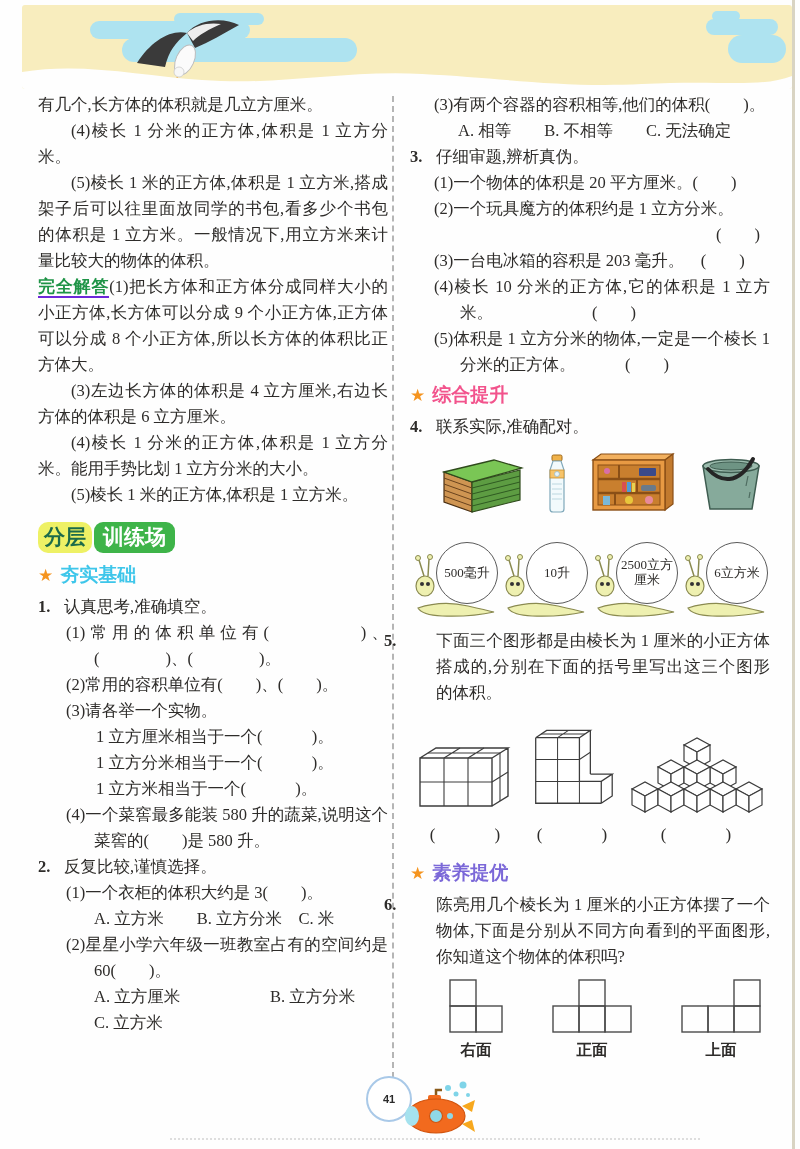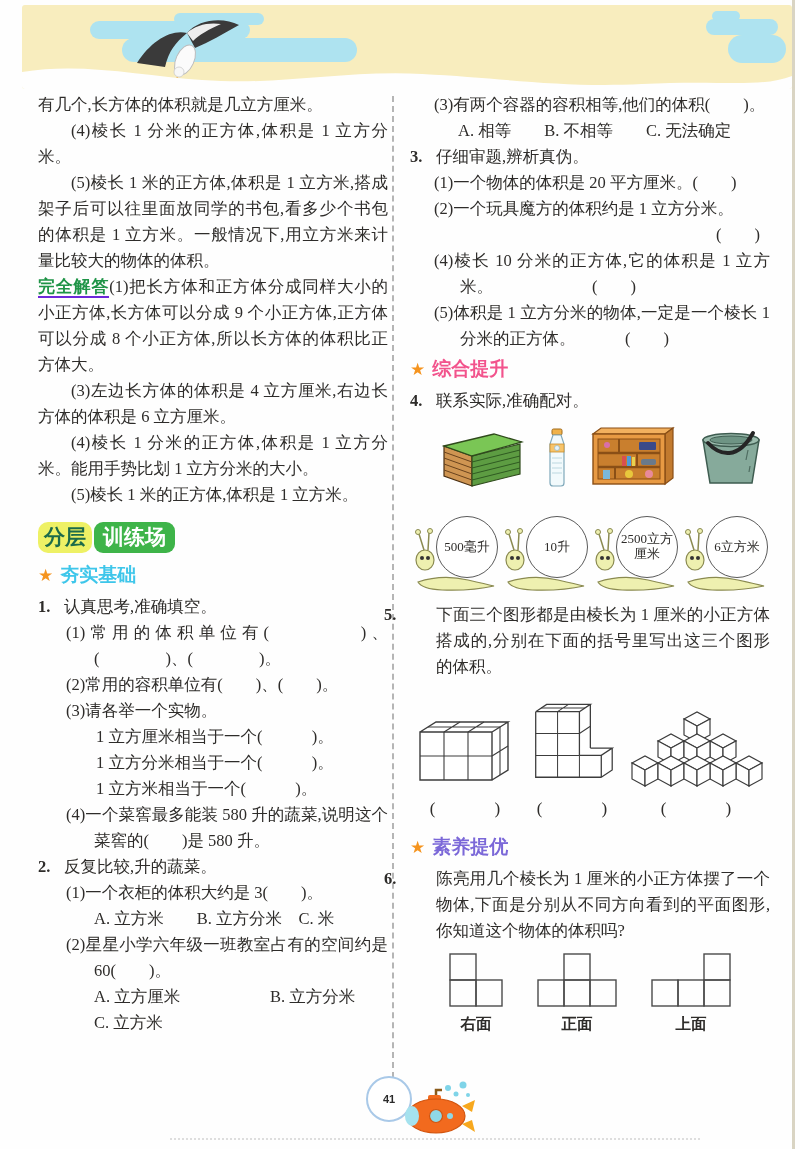--- a/index.html
+++ b/index.html
@@ -53,21 +53,21 @@
   .snail{position:relative;width:86px;height:76px;}
   .snail svg{position:absolute;left:0;bottom:0;}
   .snail-bubble{position:absolute;right:0;top:0;width:58px;height:58px;border:1.5px solid #5a5a5a;border-radius:50%;
                 background:#fff;display:flex;align-items:center;justify-content:center;text-align:center;
                 font-size:13px;line-height:1.15;padding:1px;}
   
   .fig-row{display:flex;align-items:flex-end;justify-content:space-between;margin-top:8px;padding:0 6px;}
   .fig{display:flex;flex-direction:column;align-items:center;}
   .fig-paren{font-size:17px;margin-top:6px;letter-spacing:2px;}
   
-  .view-row{display:flex;align-items:flex-end;gap:32px;padding-left:38px;margin-top:8px;}
+  .view-row{display:flex;align-items:flex-end;gap:47px;padding-left:38px;margin-top:8px;}
   .view{display:flex;flex-direction:column;align-items:center;}
   .view-label{font-weight:bold;font-size:15.5px;margin-top:3px;}
   
   .page-circle{position:absolute;left:366px;top:1076px;width:42px;height:42px;border:2px solid #a9c9e8;border-radius:50%;
                background:#fff;display:flex;align-items:center;justify-content:center;
                font-family:"Liberation Sans","DejaVu Sans",sans-serif;font-weight:bold;font-size:11px;color:#2a2a2a;}
   .submarine{position:absolute;left:396px;top:1080px;}
   .bottom-dots{position:absolute;left:170px;top:1138px;width:530px;border-top:2px dotted #c9c9c9;opacity:.6;}
 </style>
 </head>
@@ -123,41 +123,42 @@
       <div class="q-item hang">(1)常用的体积单位有(　　　　)、(　　　　)、(　　　　)。</div>
       <div class="q-item">(2)常用的容积单位有(　　)、(　　)。</div>
       <div class="q-item">(3)请各举一个实物。</div>
       <div class="sub">1 立方厘米相当于一个(　　　)。</div>
       <div class="sub">1 立方分米相当于一个(　　　)。</div>
       <div class="sub">1 立方米相当于一个(　　　)。</div>
       <div class="q-item hang">(4)一个菜窖最多能装 580 升的蔬菜,说明这个菜窖的(　　)是 580 升。</div>
     </div>
 
     <div class="q">
-      <div class="q-title"><span class="q-num">2.</span><span>反复比较,升的蔬菜。</span></div>
+      <div class="q-title"><span class="q-num">2.</span><span>反复比较,谨慎选择。</span></div>
       <div class="q-item">(1)一个衣柜的体积大约是 3(　　)。</div>
       <div class="opts">A. 立方米　　B. 立方分米　C. 米</div>
       <div class="q-item hang">(2)星星小学六年级一班教室占有的空间约是 60(　　)。</div>
       <div class="opts-split">
         <span>A. 立方厘米</span>
         <span>B. 立方分米</span>
       </div>
       <div class="opts">C. 立方米</div>
     </div>
   </div>
 
   <div class="col col-right">
     <div class="q-item hang">(3)有两个容器的容积相等,他们的体积(　　)。</div>
     <div class="opts">A. 相等　　B. 不相等　　C. 无法确定</div>
 
     <div class="q">
       <div class="q-title"><span class="q-num">3.</span><span>仔细审题,辨析真伪。</span></div>
       <div class="q-item">(1)一个物体的体积是 20 平方厘米。(　　)</div>
       <div class="q-item hang">(2)一个玩具魔方的体积约是 1 立方分米。</div>
       <div class="paren-right">(　　)</div>
+      <div class="q-item">(3)一台电冰箱的容积是 203 毫升。　(　　)</div>
       <div class="q-item hang">(4)棱长 10 分米的正方体,它的体积是 1 立方米。　　　　　　(　　)</div>
       <div class="q-item hang">(5)体积是 1 立方分米的物体,一定是一个棱长 1 分米的正方体。　　　(　　)</div>
     </div>
 
     <div class="section-head">
       <span class="star">★</span>
       <span class="lbl-comp">综合提升</span>
     </div>
 
     <div class="q">

